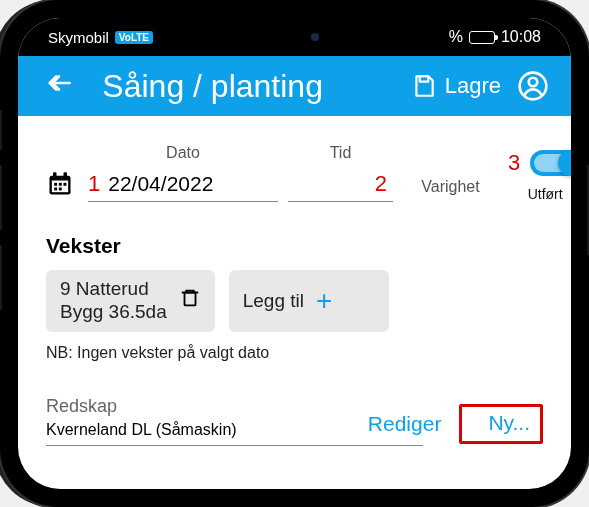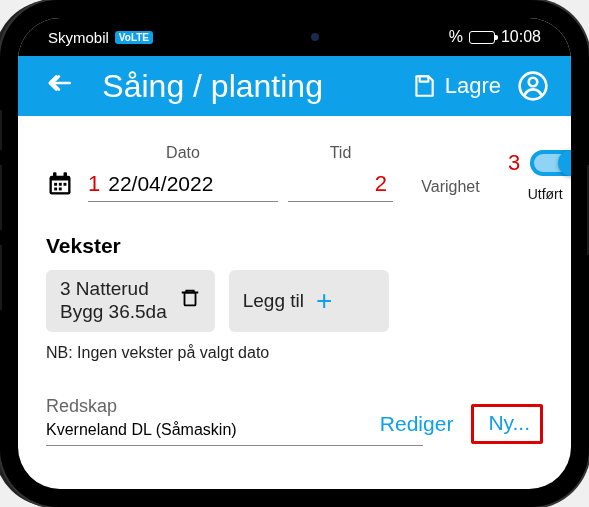--- a/index.html
+++ b/index.html
@@ -244,21 +244,21 @@
     .action-links {
       position: absolute;
       right: 0;
       bottom: 2px;
       display: flex;
       align-items: center;
       gap: 18px;
     }
     .ny-highlight {
       border: 3px solid #d00;
-      padding: 4px 10px 6px 14px;
+      padding: 4px 10px 6px 26px;
       border-radius: 2px;
     }
   </style>
 </head>
 <body>
 
 <div class="phone-frame">
   <div class="side-button sb1"></div>
   <div class="side-button sb2"></div>
   <div class="side-button sb3"></div>
@@ -359,21 +359,21 @@
           </div>
           <div class="toggle-label">Utført</div>
         </div>
       </div>
 
       <div class="section-title">Vekster</div>
 
       <div class="chip-row">
         <div class="chip crop-chip">
           <div class="crop-lines">
-            <div>3 Natterud</div>
+            <div>9 Natterud</div>
             <div>Bygg  36.5da</div>
           </div>
           <span class="trash-btn">
             <svg width="22" height="22" viewBox="0 0 24 24" fill="none" stroke="#000" stroke-width="2">
                 <polyline points="3 6 5 6 21 6"></polyline>
                 <path d="M8 6V4h8v2"></path>
                 <rect x="6" y="6" width="12" height="14" rx="1"></rect>
               </svg>
           </span>
         </div>

